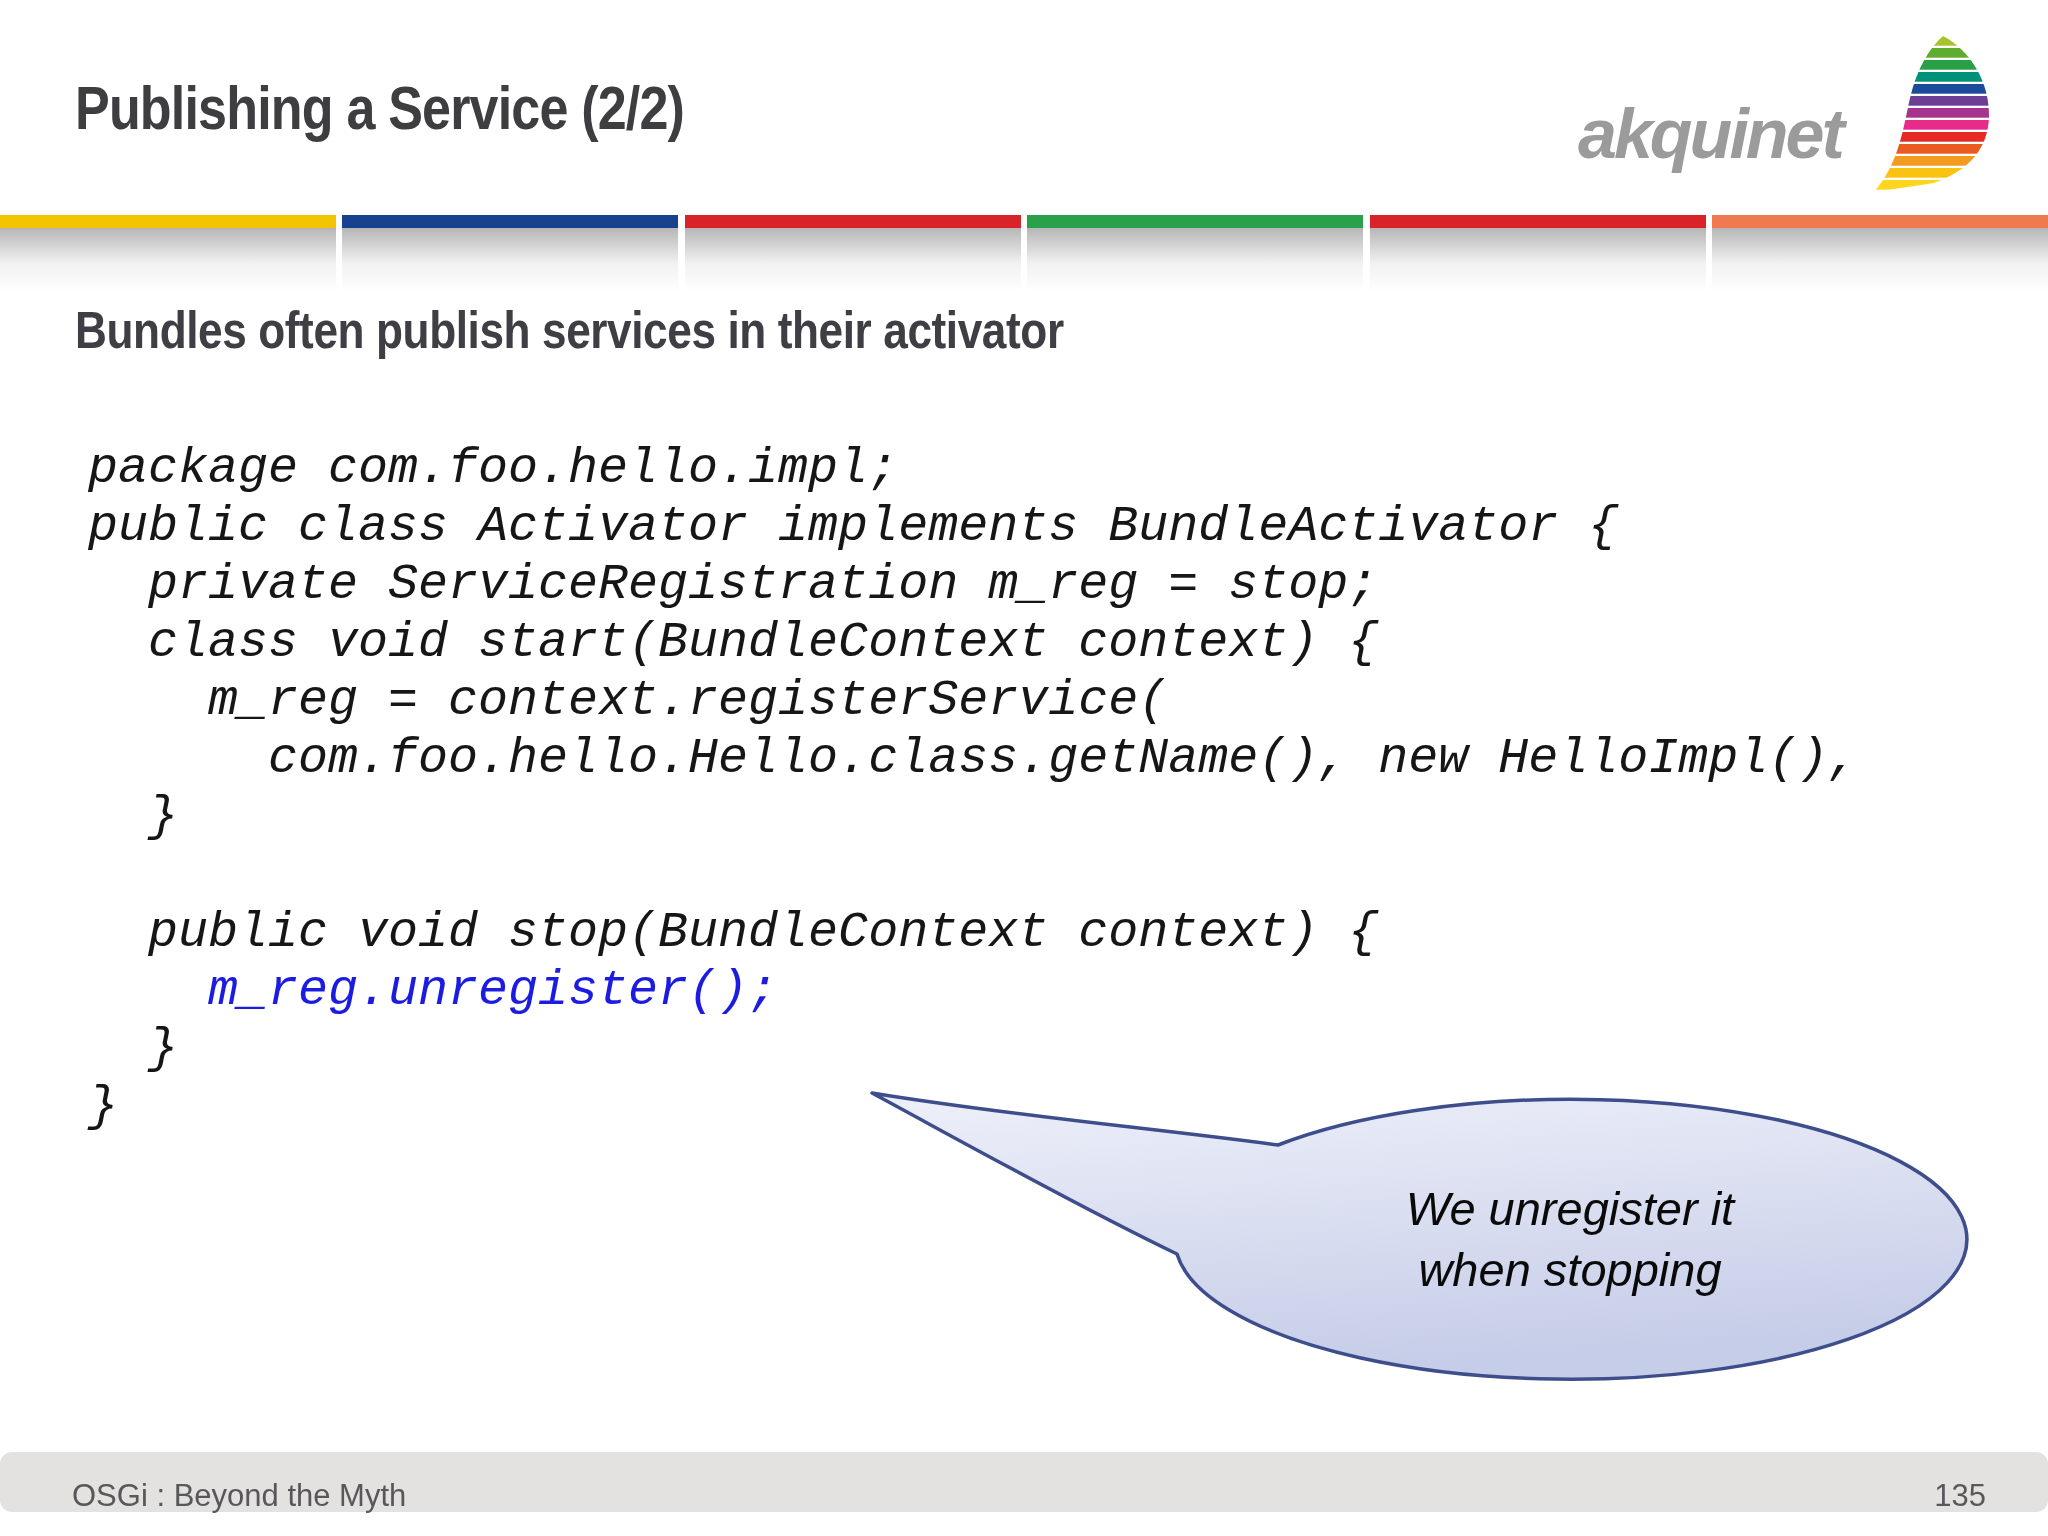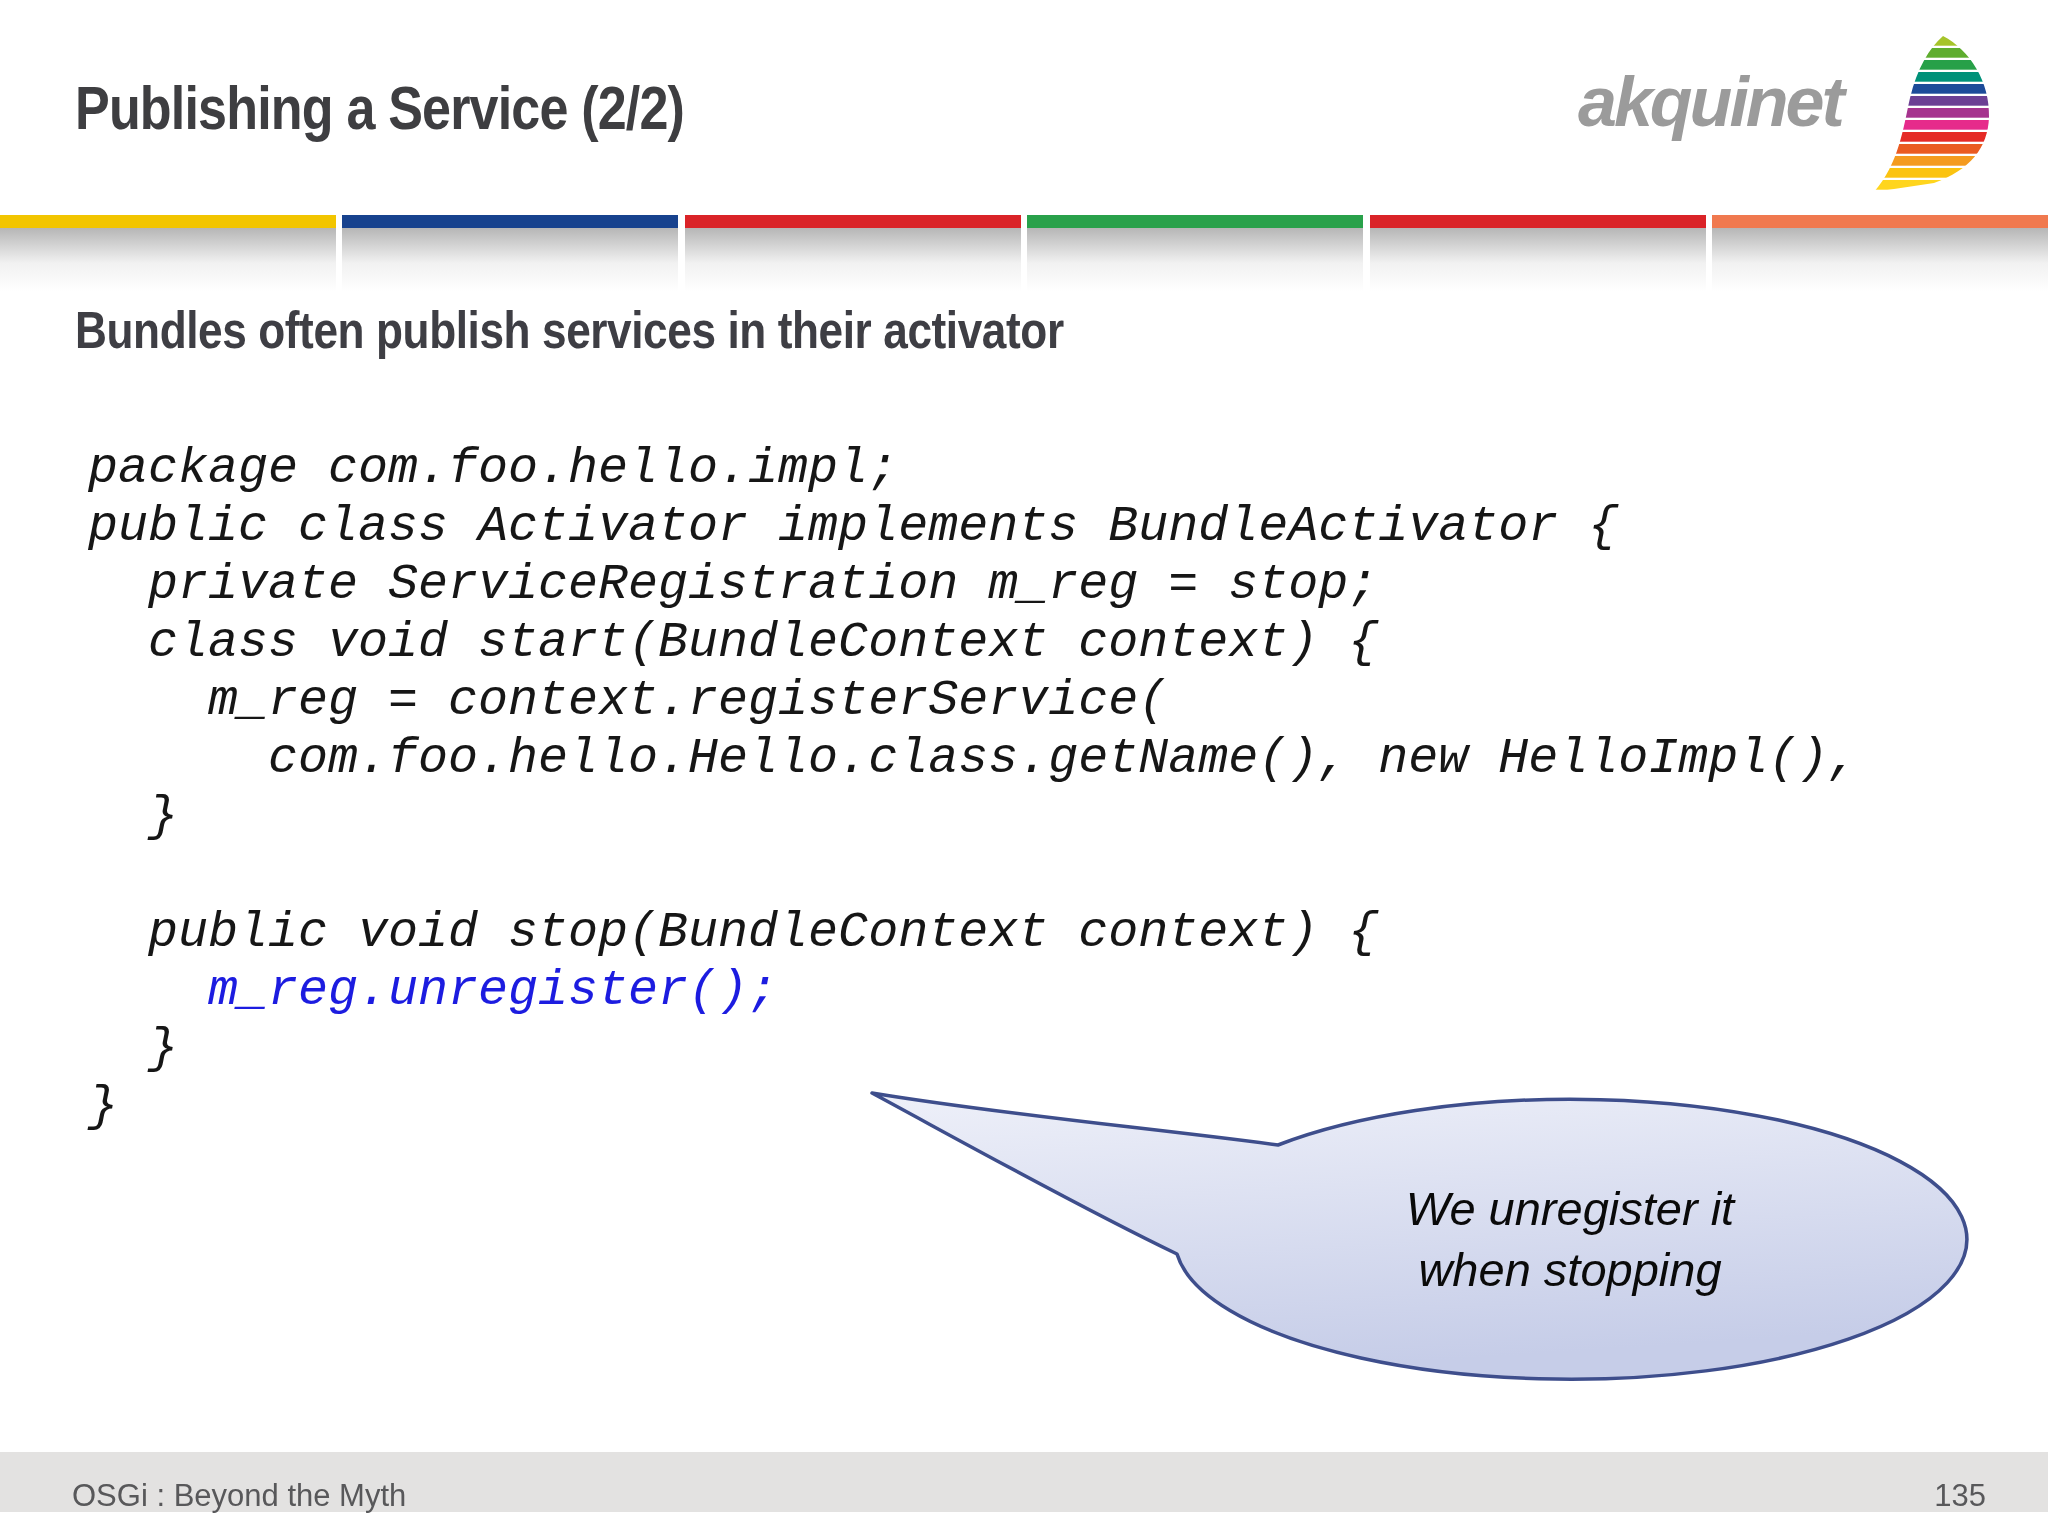--- a/index.html
+++ b/index.html
@@ -55,33 +55,33 @@
   .bubble-svg { position:absolute; left:0; top:0; width:2048px; height:1536px; pointer-events:none; }
   .bubble-text {
     position:absolute; left:1570px; top:1178px; transform:translateX(-50%);
     text-align:center; font-style:italic; font-size:47px; line-height:61px;
     color:#0a0a0a; white-space:nowrap;
   }
 
   
   .footer {
     position:absolute; left:0; right:0; top:1452px; height:60px;
-    background:#e3e2e1; color:#58585a; font-size:31px;
+    background:#e3e2e1; color:#58585a; font-size:31px;border-radius:12px;
   }
   .footer-left  { position:absolute; left:72px;  top:26px; }
   .footer-right { position:absolute; right:62px; top:26px; }
 </style>
 </head>
 <body>
 
 <div class="slide">
 
   <h1 class="title">Publishing a Service (2/2)</h1>
 
-  <span class="logo-text" style="color: rgb(155, 155, 155);">akquinet</span>
+  <span class="logo-text" style="color: rgb(155, 155, 155); margin-top: 32px;">akquinet</span>
   <svg class="swoosh" viewBox="0 0 138 156">
     <defs>
       <clipPath id="swClip">
         <path d="M 71 0 C 98 14 118 46 117 81 C 116 112 98 134 62 147 L 2 156 C 27 127 31 93 38 62 C 45 33 57 12 71 0 Z"></path>
       </clipPath>
     </defs>
     <g id="swooshStripes" clip-path="url(#swClip)">
         <rect x="0" y="0.00" width="138" height="9.70" fill="#a6c42a"></rect>
         <rect x="0" y="12.00" width="138" height="9.70" fill="#5fad2f"></rect>
         <rect x="0" y="24.00" width="138" height="9.70" fill="#27a048"></rect>

